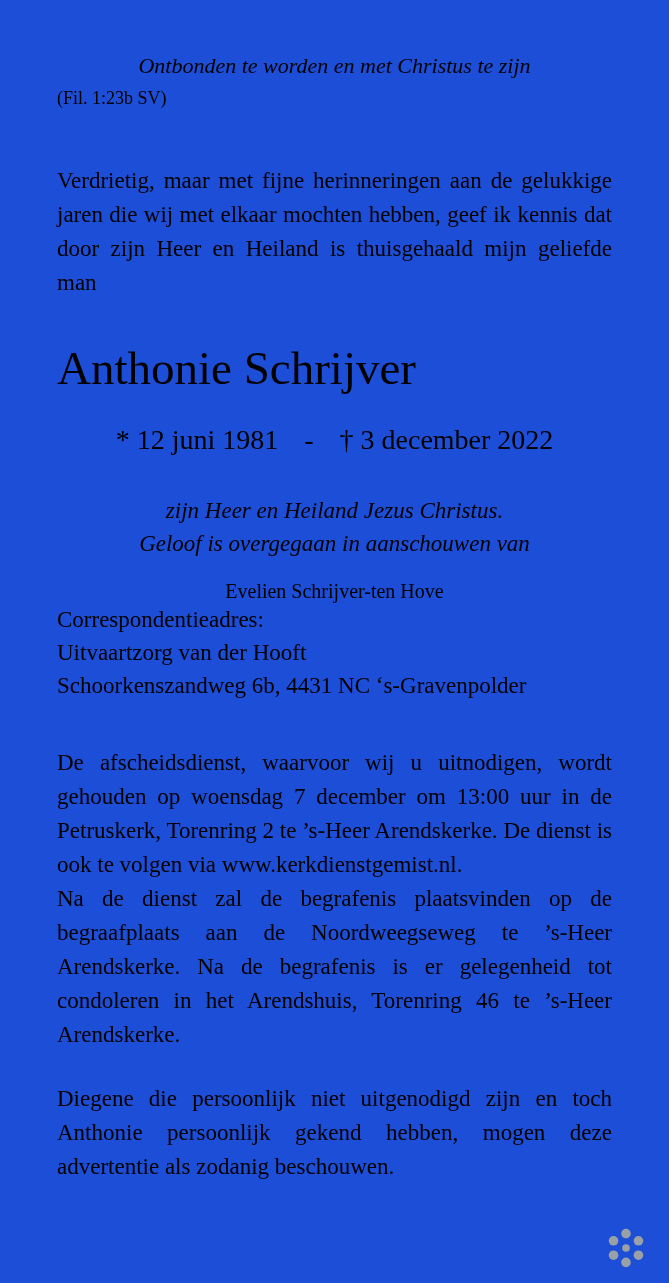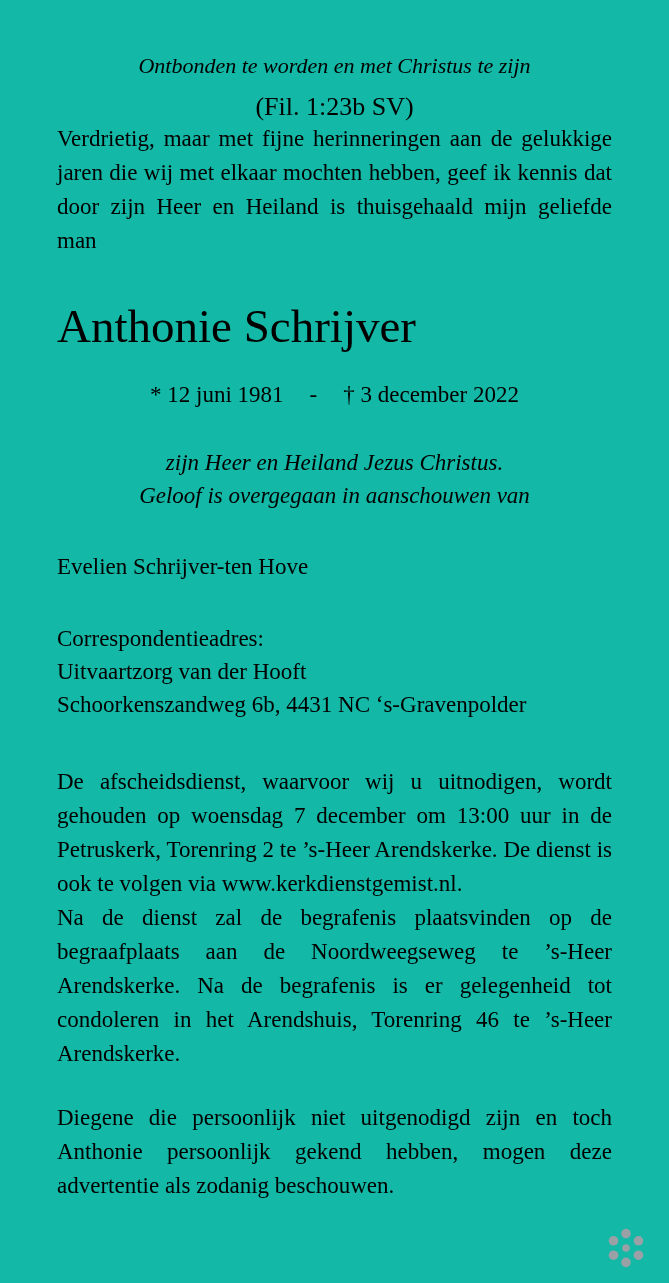--- a/index.html
+++ b/index.html
@@ -4,76 +4,75 @@
 <style>
   html, body {
     margin: 0;
     padding: 0;
     background: #ffffff;
   }
   .page {
     position: relative;
     width: 669px;
     height: 1283px;
-    background: #14b8a6;
+    background: #1d4ed8;
     color: #000000;
     font-family: "Liberation Serif", serif;
     box-sizing: border-box;
     padding: 50px 57px 0 57px;
     overflow: hidden;
   }
   .epigraph {
     text-align: center;
     font-style: italic;
     font-size: 22px;
     line-height: 31px;
     margin: 0;
   }
   .epigraph-source {
-    text-align: center;
+    text-align: left;
     font-style: normal;
-    font-size: 26px;
-    margin-top: 10px;
+    font-size: 18px;
+    margin-top: 2px;
   }
   .body-par {
     font-size: 23px;
     line-height: 34px;
     text-align: justify;
     margin: 0;
   }
-  .intro { }
+  .intro { margin-top: 50px; }
   .deceased-name {
     text-align: left;
     font-size: 47px;
     font-weight: normal;
     margin: 40px 0 0 0;
     line-height: 56px;
   }
   .dates {
     text-align: center;
-    font-size: 23px;
+    font-size: 28px;
     margin-top: 28px;
   }
   .dates .sep { margin: 0 26px; }
   .verse {
     text-align: center;
     font-style: italic;
     font-size: 23px;
     line-height: 33px;
     margin-top: 38px;
   }
   .relative {
-    text-align: left;
-    font-size: 23px;
-    margin-top: 42px;
+    text-align: center;
+    font-size: 20px;
+    margin-top: 20px;
   }
   .correspondence {
     font-size: 23px;
     line-height: 33px;
-    margin-top: 42px;
   }
   .service { margin-top: 44px; }
   .burial { }
   .closing { margin-top: 30px; }
   .logo-wrap {
     position: absolute;
     right: 20px;
     bottom: 12px;
     width: 46px;
     height: 46px;

